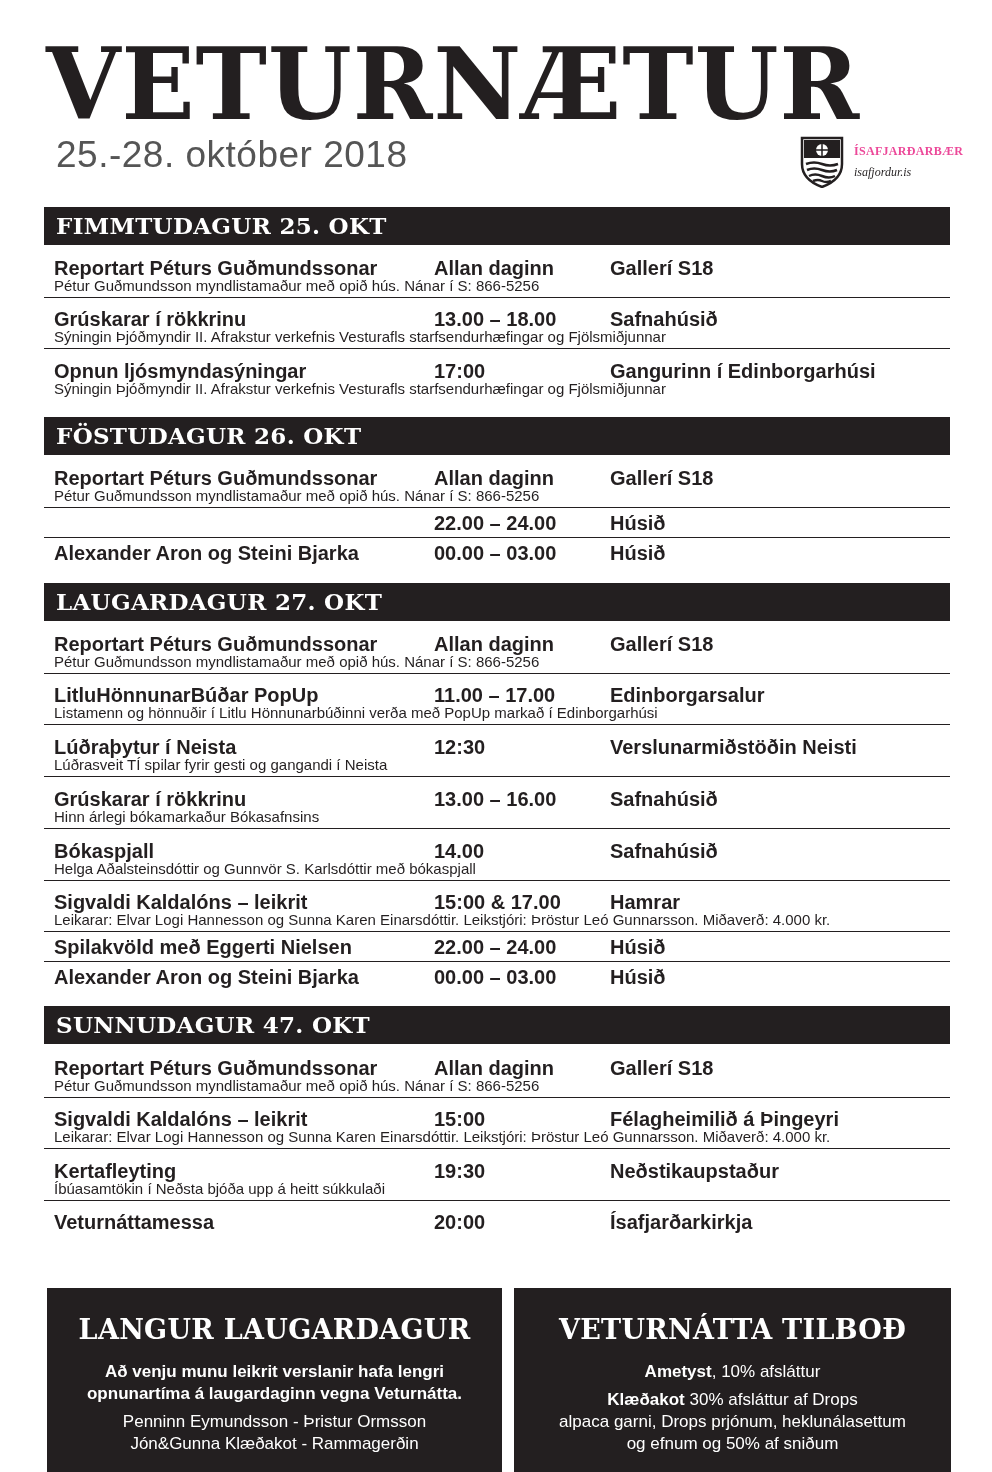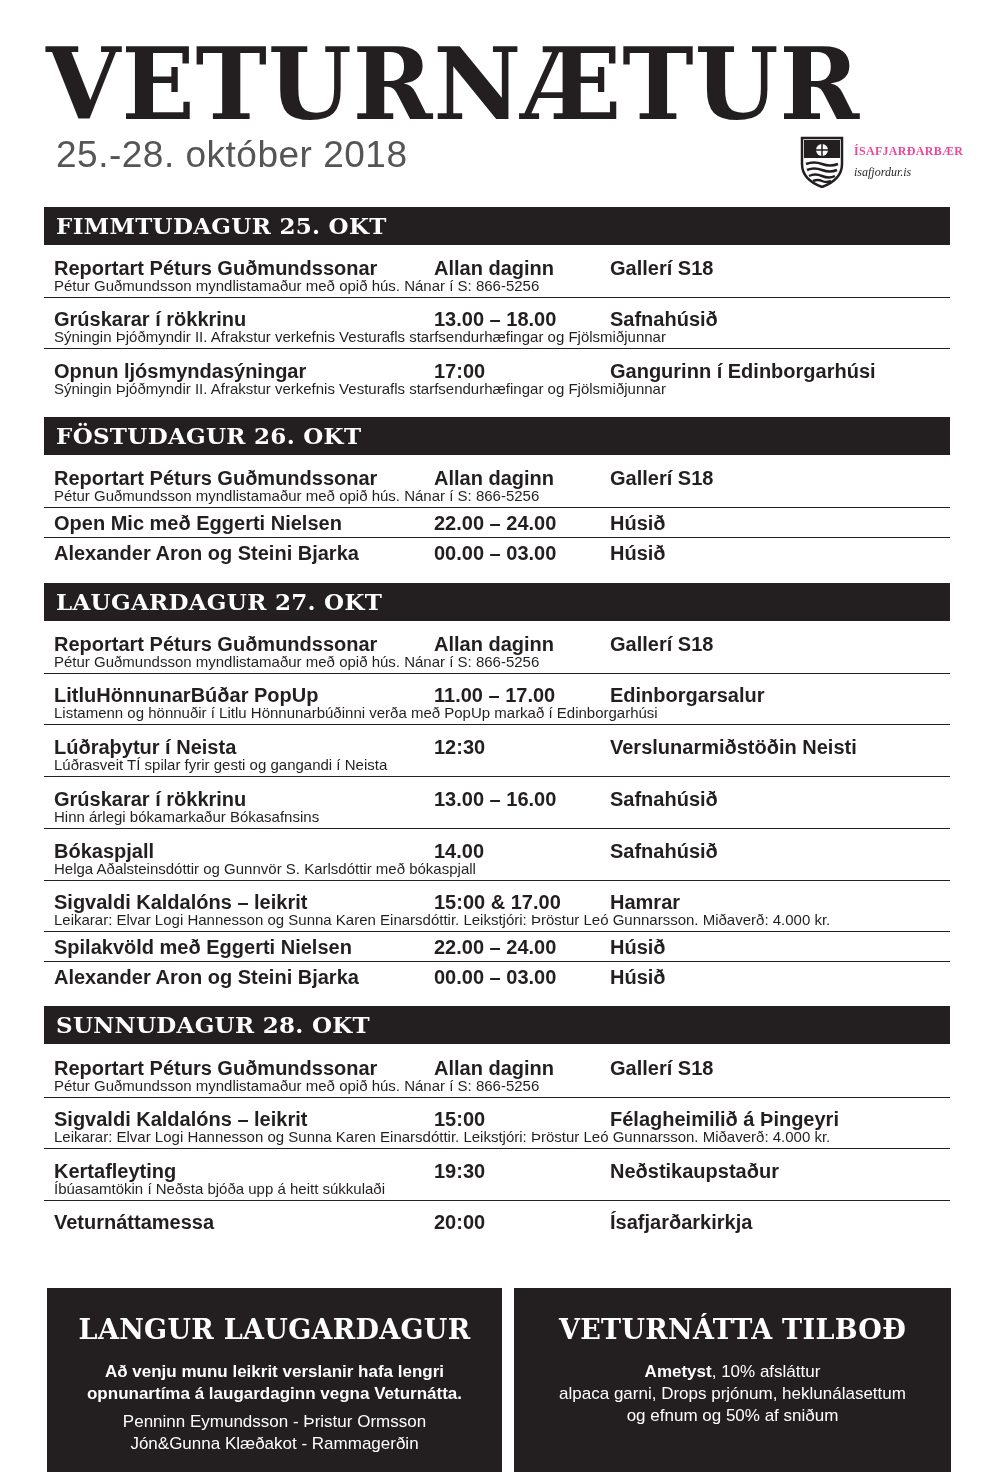--- a/index.html
+++ b/index.html
@@ -101,21 +101,20 @@
 </div>
 
 <div class="day-header" style="top:417px">FÖSTUDAGUR 26. OKT</div>
 <div class="event" style="top:466px;height:42px">
   <span class="ev-name" style="top:1px">Reportart Péturs Guðmundssonar</span>
   <span class="ev-time" style="top:1px">Allan daginn</span>
   <span class="ev-place" style="top:1px">Gallerí S18</span>
   <span class="ev-desc">Pétur Guðmundsson myndlistamaður með opið hús. Nánar í S: 866-5256</span>
 </div>
 <div class="event" style="top:510px;height:28px">
-  <span class="ev-name" style="top:2px">Open Mic með Eggerti Nielsen</span>
   <span class="ev-time" style="top:2px">22.00 – 24.00</span>
   <span class="ev-place" style="top:2px">Húsið</span>
 </div>
 <div class="event" style="top:540px;height:28px;border-bottom:none">
   <span class="ev-name" style="top:2px">Alexander Aron og Steini Bjarka</span>
   <span class="ev-time" style="top:2px">00.00 – 03.00</span>
   <span class="ev-place" style="top:2px">Húsið</span>
 </div>
 
 <div class="day-header" style="top:583px">LAUGARDAGUR 27. OKT</div>
@@ -159,21 +158,21 @@
   <span class="ev-name" style="top:2px">Spilakvöld með Eggerti Nielsen</span>
   <span class="ev-time" style="top:2px">22.00 – 24.00</span>
   <span class="ev-place" style="top:2px">Húsið</span>
 </div>
 <div class="event" style="top:964px;height:28px;border-bottom:none">
   <span class="ev-name" style="top:2px">Alexander Aron og Steini Bjarka</span>
   <span class="ev-time" style="top:2px">00.00 – 03.00</span>
   <span class="ev-place" style="top:2px">Húsið</span>
 </div>
 
-<div class="day-header" style="top:1006px">SUNNUDAGUR 28. OKT</div>
+<div class="day-header" style="top:1006px">SUNNUDAGUR 47. OKT</div>
 <div class="event" style="top:1056px;height:42px">
   <span class="ev-name" style="top:1px">Reportart Péturs Guðmundssonar</span>
   <span class="ev-time" style="top:1px">Allan daginn</span>
   <span class="ev-place" style="top:1px">Gallerí S18</span>
   <span class="ev-desc">Pétur Guðmundsson myndlistamaður með opið hús. Nánar í S: 866-5256</span>
 </div>
 <div class="event" style="top:1107px;height:42px">
   <span class="ev-name" style="top:1px">Sigvaldi Kaldalóns – leikrit</span>
   <span class="ev-time" style="top:1px">15:00</span>
   <span class="ev-place" style="top:1px">Félagheimilið á Þingeyri</span>
@@ -195,15 +194,16 @@
   <div class="box-title">LANGUR LAUGARDAGUR</div>
   <p style="margin-top:16px"><b>Að venju munu leikrit verslanir hafa lengri</b></p>
   <p><b>opnunartíma á laugardaginn vegna Veturnátta.</b></p>
   <p style="margin-top:6px">Penninn Eymundsson - Þristur Ormsson</p>
   <p>Jón&amp;Gunna  Klæðakot - Rammagerðin</p>
 </div>
 
 <div class="box" style="left:514px;width:437px">
   <div class="box-title">VETURNÁTTA TILBOÐ</div>
   <p style="margin-top:16px"><b>Ametyst</b><span>, 10% afsláttur</span></p>
+  <p style="margin-top:6px"><b>Klæðakot</b><span> 30% afsláttur af Drops</span></p>
   <p>alpaca garni, Drops prjónum, heklunálasettum</p>
   <p>og efnum og 50% af sniðum</p>
 </div>
 
 </body></html>

